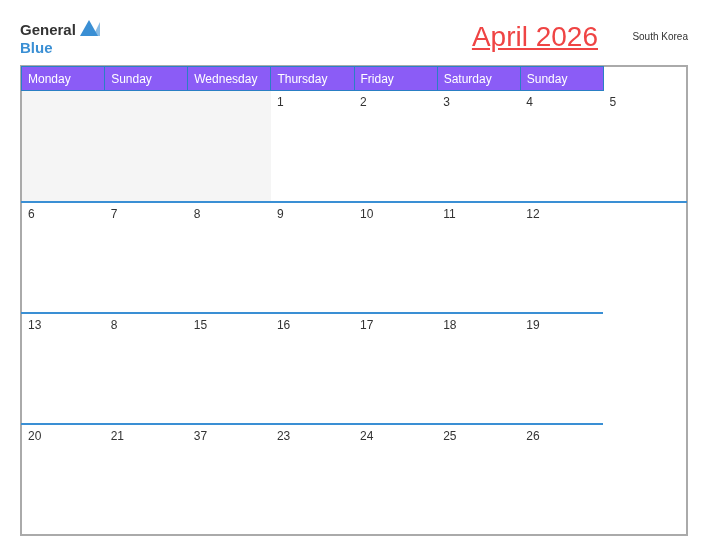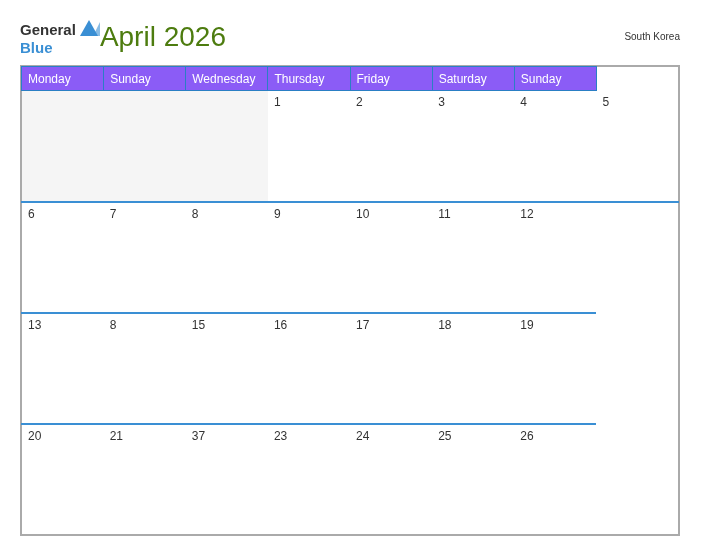--- a/index.html
+++ b/index.html
@@ -6,21 +6,21 @@
     body {
       width: 712px;
       height: 550px;
       background: #fff;
       font-family: Arial, sans-serif;
       overflow: hidden;
     }
     .page {
       width: 712px;
       height: 550px;
-      padding: 18px 32px 14px 20px;
+      padding: 18px 24px 14px 20px;
       display: flex;
       flex-direction: column;
     }
     .header {
       display: flex;
       align-items: center;
       justify-content: space-between;
       margin-bottom: 10px;
     }
     .logo-text-general {
@@ -45,23 +45,24 @@
       flex-direction: column;
       align-items: flex-start;
     }
     .logo-line1 {
       display: flex;
       align-items: center;
     }
     .title {
       font-size: 28px;
       font-weight: normal;
-      color: #4d7c0f;
-      text-align: left;
+      color: #ef4444;
+      text-align: right;
       flex: 1;
+      text-decoration: underline;
     }
     .region {
       font-size: 10px;
       color: #333;
       text-align: right;
       min-width: 90px;
     }
     .calendar {
       flex: 1;
       border: 1px solid #aaa;

